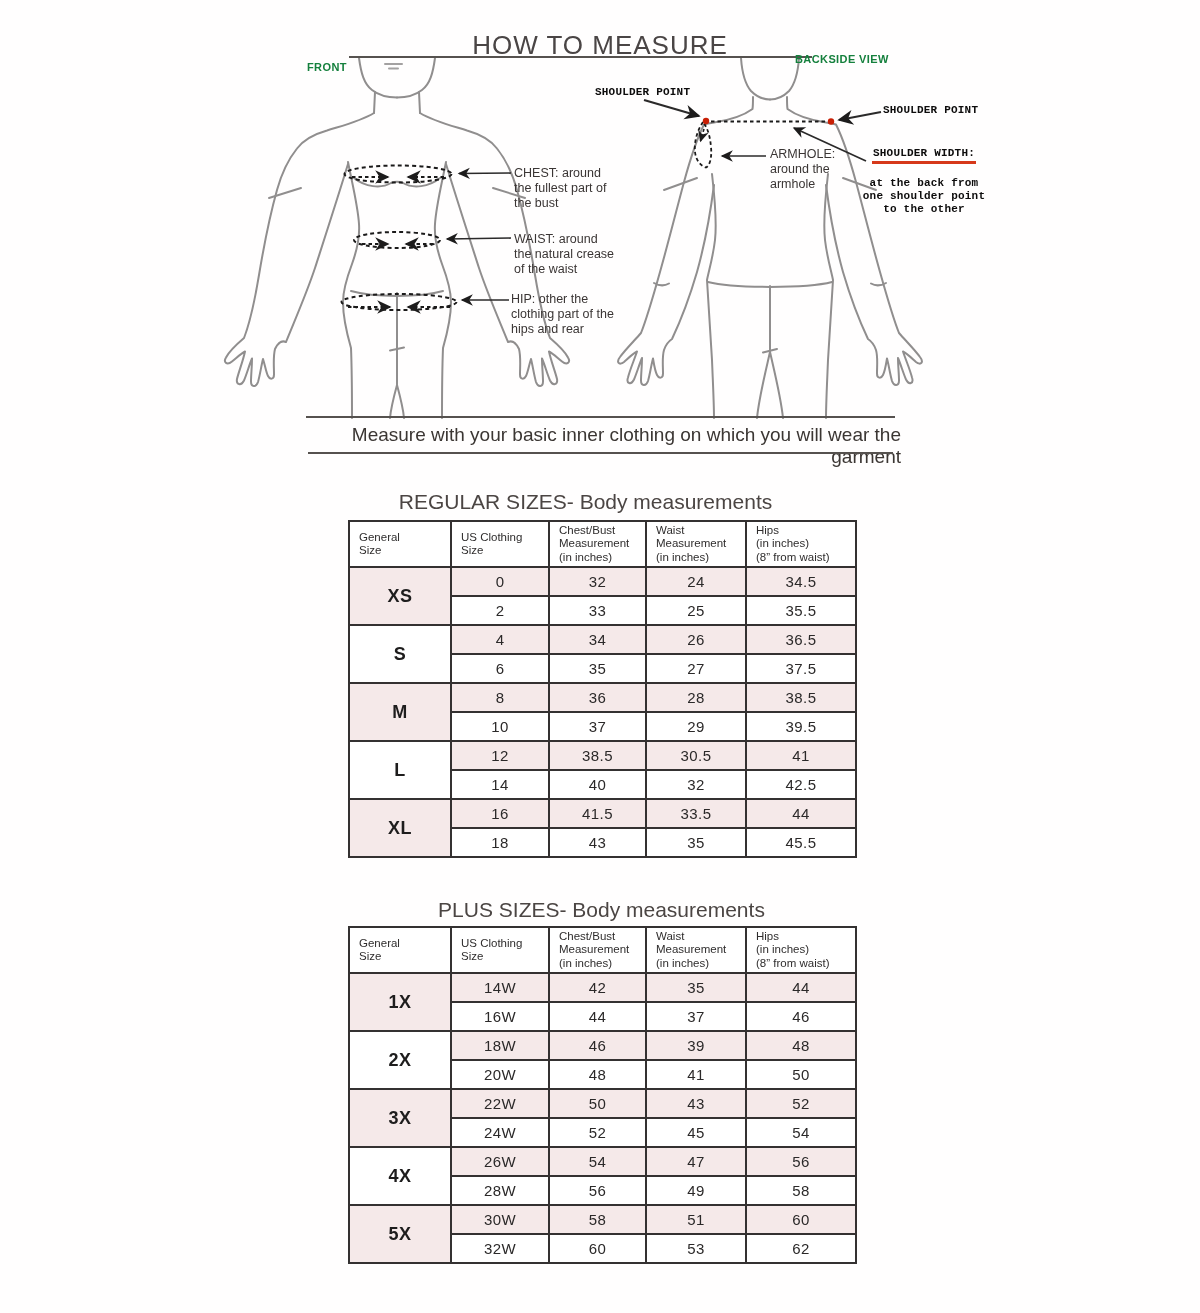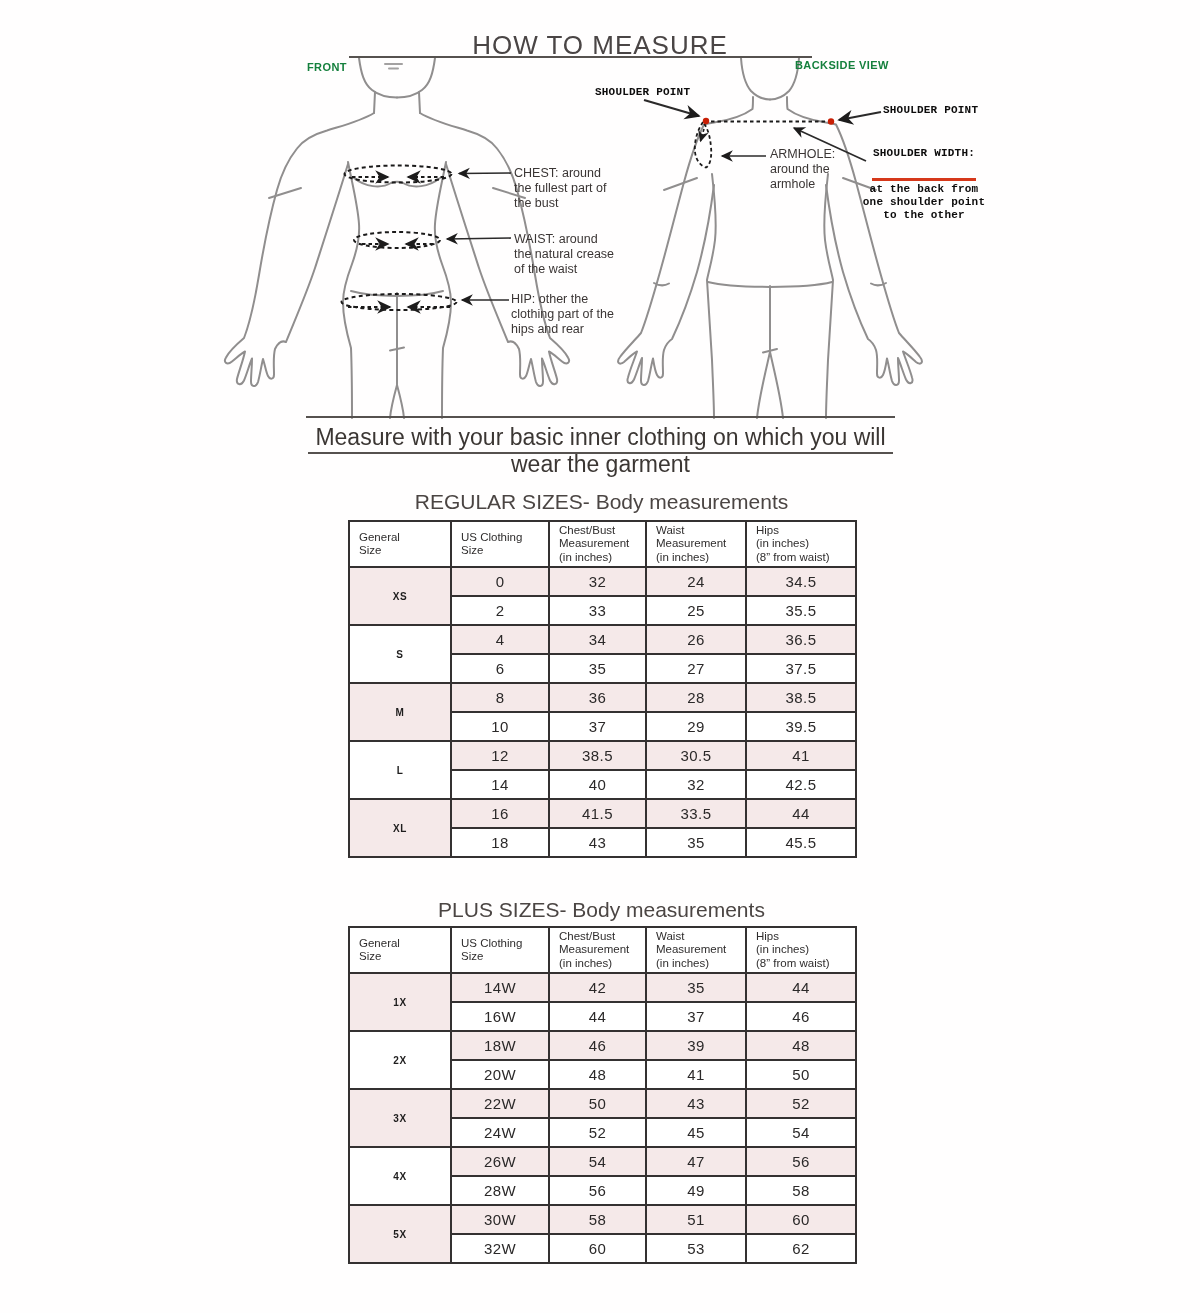--- a/index.html
+++ b/index.html
@@ -6,53 +6,53 @@
   .page{position:relative;width:1200px;height:1313px;background:#fffefe;overflow:hidden;
         font-family:"Liberation Sans", sans-serif;color:#2b2929;}
   .abs{position:absolute;}
 
   
   .main-title{left:0;top:30px;width:1200px;text-align:center;font-size:26px;letter-spacing:1px;color:#4a4545;}
   .rule{background:#56524f;}
   .rule-title{left:349px;top:56px;width:463px;height:2px;}
   .view-label{font-size:11px;font-weight:bold;color:#15803d;letter-spacing:0.4px;}
   .front-label{left:307px;top:61px;}
-  .backside-label{left:795px;top:59px;}
+  .backside-label{left:795px;top:53px;}
 
   .ann{font-size:12.5px;line-height:15px;color:#3a3534;}
   .ann-bold{font-size:11px;font-weight:bold;color:#0d0c0c;letter-spacing:0.2px;line-height:13px;font-family:Liberation Mono, monospace;}
   .sp-left{left:595px;top:86px;}
   .sp-right{left:883px;top:104px;}
   .chest-note{left:514px;top:166px;}
   .waist-note{left:514px;top:232px;}
   .hip-note{left:511px;top:292px;}
   .armhole-note{left:770px;top:147px;}
   .sw-block{left:856px;top:147px;width:136px;text-align:center;}
-  .sw-title{display:inline-block;border-bottom:3px solid #d6381a;padding:0 1px 18px 1px;margin-bottom:2px;}
+  .sw-title{display:inline-block;border-bottom:3px solid #d6381a;padding:0 1px 1px 1px;margin-bottom:13px;}
 
   .rule-mid{left:306px;top:416px;width:589px;height:2px;}
-  .footer-note{left:300px;top:424px;width:601px;text-align:center;font-size:23px;color:#3b3633;}
+  .footer-note{left:300px;top:424px;width:601px;text-align:right;font-size:19px;color:#3b3633;}
   .rule-bottom{left:308px;top:452px;width:585px;height:2px;}
 
   
   .table-title{width:507px;text-align:center;font-size:21px;color:#4b4543;}
-  .regular-title{left:348px;top:490px;}
+  .regular-title{left:332px;top:490px;}
   .plus-title{left:348px;top:898px;}
   .regular-table-wrap{left:348px;top:520px;}
   .plus-table-wrap{left:348px;top:926px;}
 
   table.size-table{border-collapse:collapse;table-layout:fixed;width:507px;background:#ffffff;}
   .size-table th,.size-table td{border:2px solid #343131;overflow:hidden;}
   .size-table thead tr{height:46px;}
   .size-table tbody tr{height:29px;}
   .size-table tr.r2 td{border-top-width:1px;}
   .size-table th{font-size:11.5px;font-weight:normal;text-align:left;vertical-align:middle;
                  padding:0 3px 0 9px;line-height:13.5px;white-space:pre-line;color:#2f2d2d;}
   .size-table td.c{text-align:center;font-size:15px;color:#2b2929;letter-spacing:0.4px;}
-  .size-table td.lbl{text-align:center;font-weight:bold;font-size:10px;letter-spacing:0.6px;color:#1e1d1d;}
+  .size-table td.lbl{text-align:center;font-weight:bold;font-size:18px;letter-spacing:0.6px;color:#1e1d1d;}
   .p{background:#f5e9e9;}
 </style>
 </head>
 <body>
 
 <div class="page">
 
   <div class="abs" style="left:0;top:0;width:1124px;height:470px;">
 
     <svg class="abs" style="left:0;top:0;" width="1200" height="470" viewBox="0 0 1200 470">

